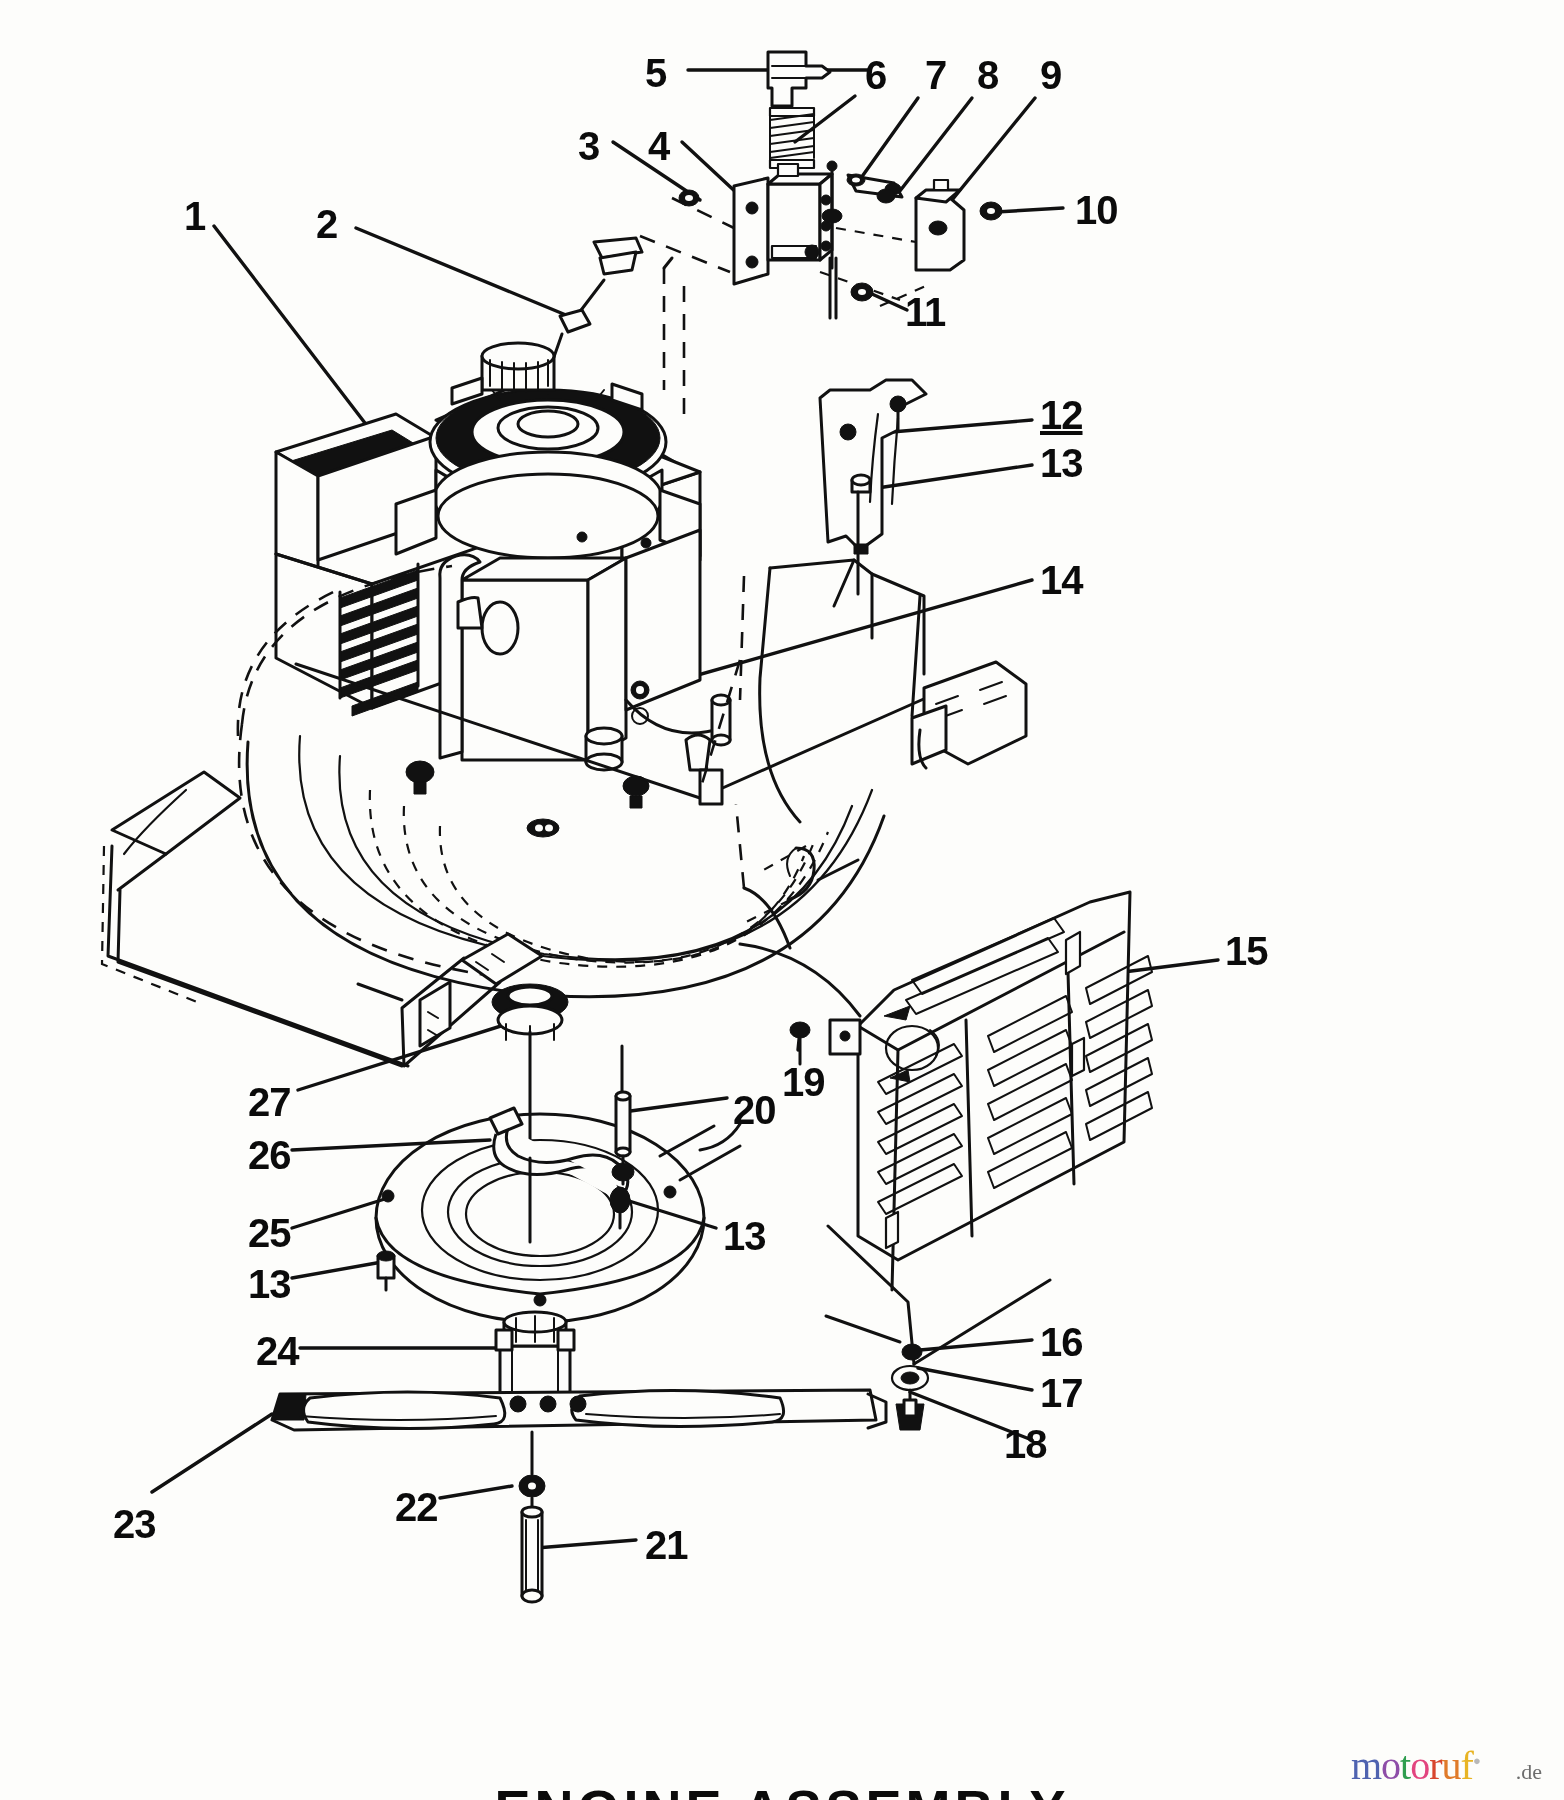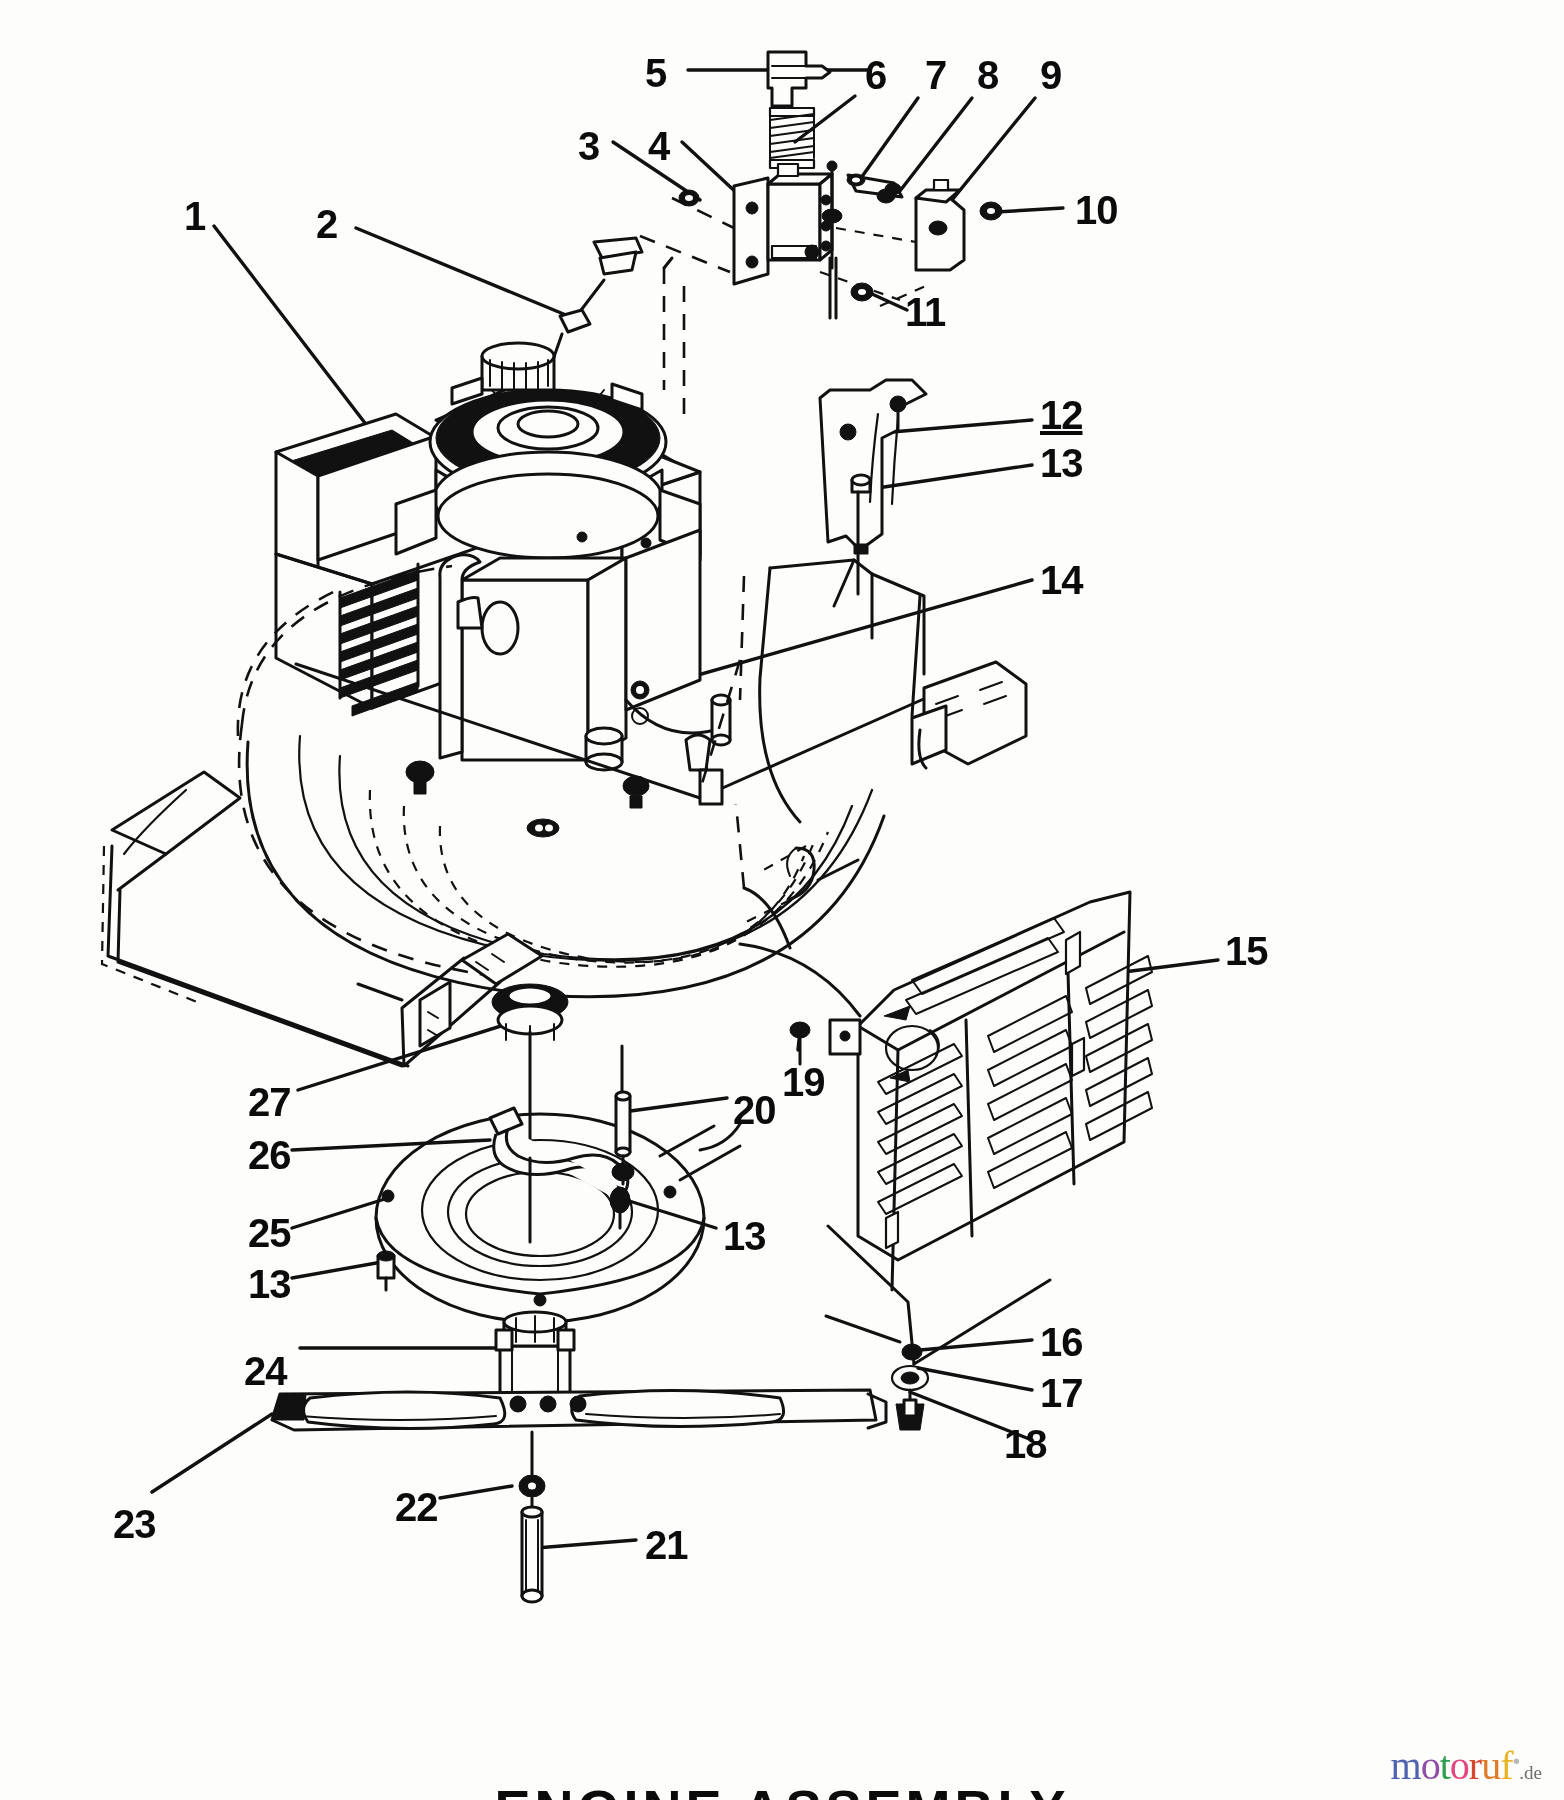--- a/index.html
+++ b/index.html
@@ -8,21 +8,21 @@
   #page{position:relative;width:1564px;height:1800px;background:#fdfdfb;overflow:hidden;}
   #art{position:absolute;left:0;top:0;width:1564px;height:1800px;}
   .callout{position:absolute;font-family:"Liberation Sans",sans-serif;font-weight:700;color:#0b0b0b;
            font-size:40px;line-height:1;letter-spacing:-1px;white-space:nowrap;}
   #title{position:absolute;left:0;right:0;bottom:-8px;text-align:center;
          font-family:"Liberation Sans",sans-serif;font-weight:700;font-size:54px;
          letter-spacing:4px;color:#0b0b0b;overflow:hidden;height:30px;}
   #watermark{position:absolute;right:22px;bottom:14px;font-family:"Liberation Serif",serif;
              font-size:40px;font-weight:400;letter-spacing:-1px;line-height:1;}
   #watermark .s{display:inline-block;}
-  #watermark .de{font-size:19px;letter-spacing:0;}
+  #watermark .de{font-size:22px;letter-spacing:0;margin-left:36px;}
   #watermark .dot{font-size:13px;vertical-align:super;}
 </style>
 </head>
 <body>
 
 <div id="page">
 
   <svg id="art" viewBox="0 0 1564 1800" xmlns="http://www.w3.org/2000/svg">
     <defs>
       <style>
@@ -462,21 +462,21 @@
   <div class="callout" style="left:1040px;top:560px;">14</div>
   <div class="callout" style="left:1225px;top:931px;">15</div>
   <div class="callout" style="left:1040px;top:1322px;">16</div>
   <div class="callout" style="left:1040px;top:1373px;">17</div>
   <div class="callout" style="left:1004px;top:1424px;">18</div>
   <div class="callout" style="left:782px;top:1062px;">19</div>
   <div class="callout" style="left:733px;top:1082px;margin-top:8px;">20</div>
   <div class="callout" style="left:645px;top:1525px;">21</div>
   <div class="callout" style="left:395px;top:1487px;text-align:right;">22</div>
   <div class="callout" style="left:113px;top:1504px;">23</div>
-  <div class="callout" style="left:244px;top:1331px;margin-top:20px;">24</div>
+  <div class="callout" style="left:256px;top:1331px;">24</div>
   <div class="callout" style="left:248px;top:1213px;">25</div>
   <div class="callout" style="left:248px;top:1135px;">26</div>
   <div class="callout" style="left:248px;top:1082px;">27</div>
   <div class="callout" style="left:248px;top:1264px;">13</div>
   <div class="callout" style="left:723px;top:1216px;">13</div>
 
   <div id="title">ENGINE ASSEMBLY</div>
 
   <div id="watermark">
     <span class="s" style="color:#4f63b0">m</span><span class="s" style="color:#8e4ea8">o</span><span class="s" style="color:#2f9e4f">t</span><span class="s" style="color:#e2457f">o</span><span class="s" style="color:#d8462e">r</span><span class="s" style="color:#e07b2a">u</span><span class="s" style="color:#e8b423">f</span><span class="dot" style="color:#b8b8b8">●</span><span class="de" style="color:#6d6d6d">.de</span>

